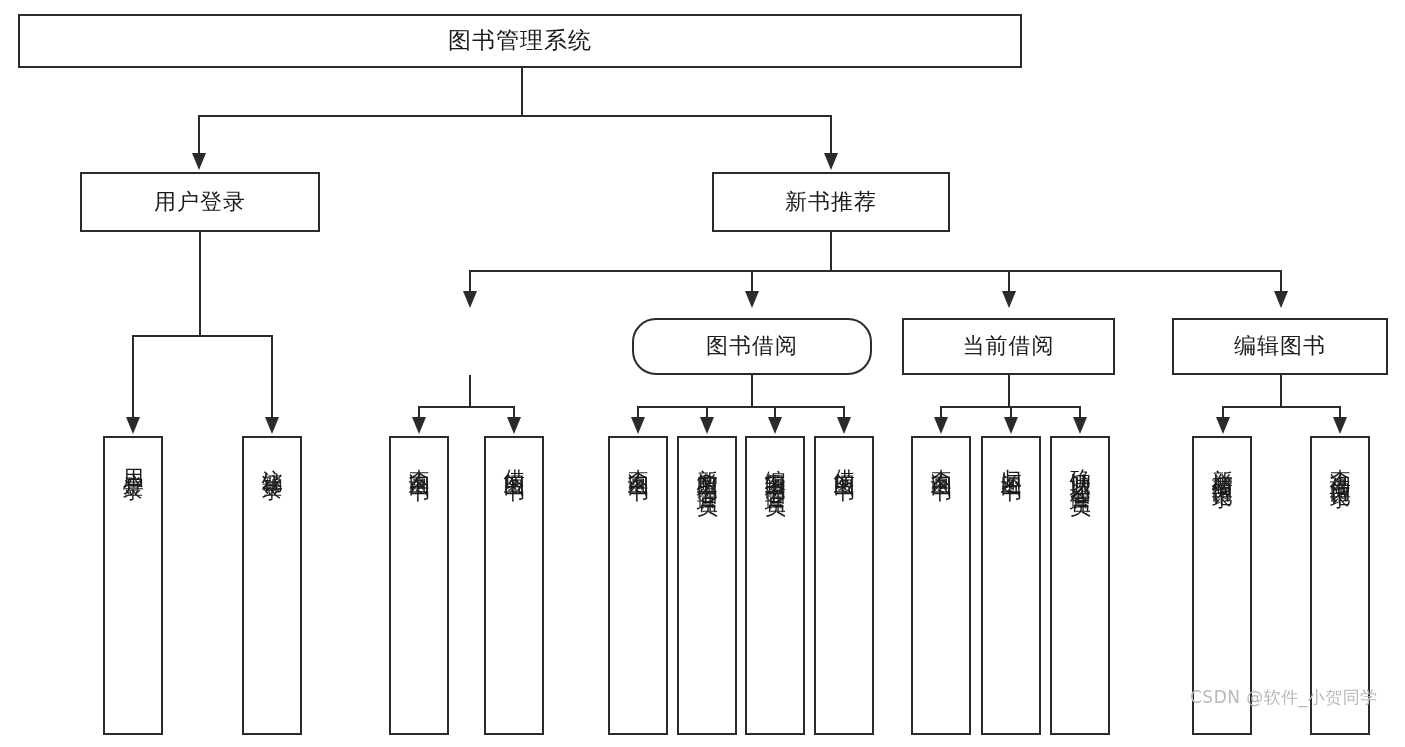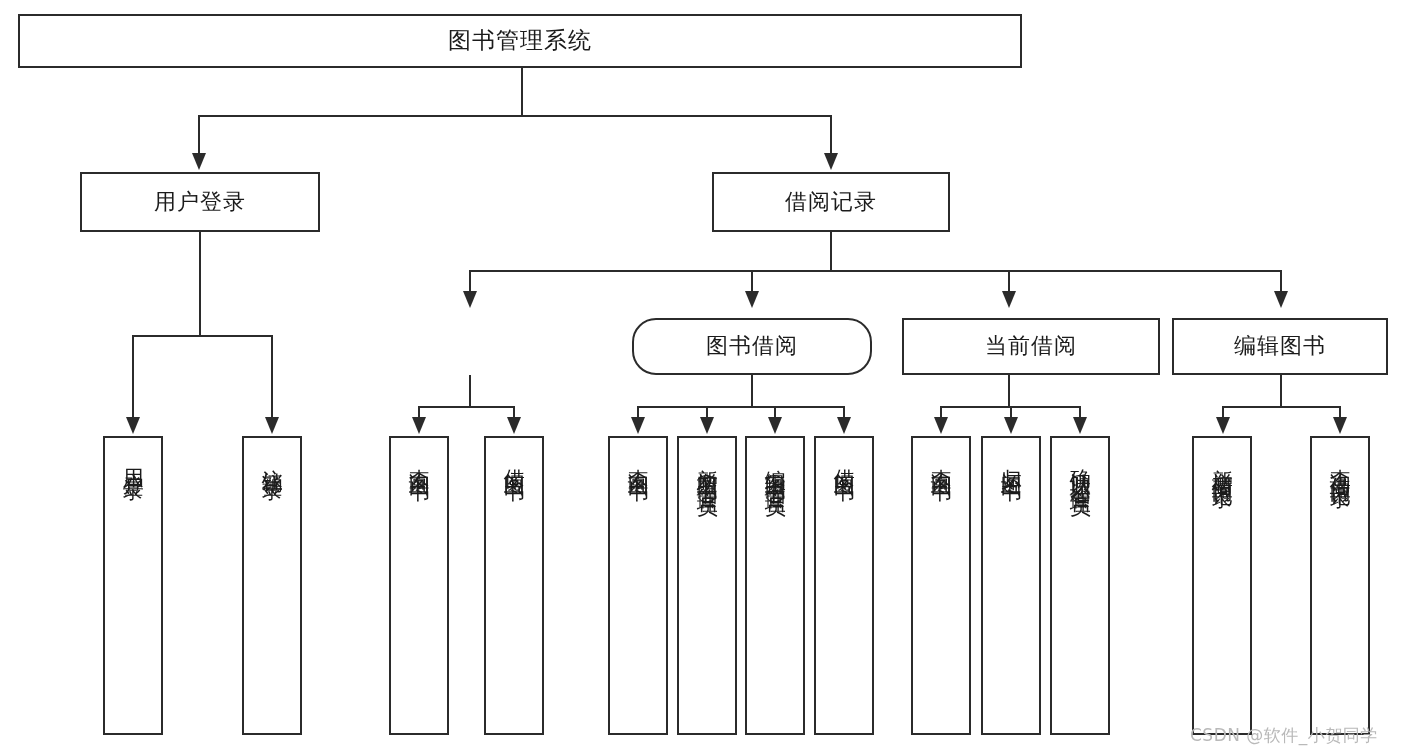--- a/index.html
+++ b/index.html
@@ -95,21 +95,21 @@
   <div class="arrow" style="left:192px;top:153px;"></div>
 
   <div class="vline" style="left:830px;top:115px;height:40px;"></div>
   <div class="arrow" style="left:824px;top:153px;"></div>
 
   <div class="node horiz" style="left:80px;top:172px;width:240px;height:60px;">
     <span>用户登录</span>
   </div>
 
   <div class="node horiz" style="left:712px;top:172px;width:238px;height:60px;">
-    <span>借阅记录</span>
+    <span>新书推荐</span>
   </div>
 
   <div class="vline" style="left:199px;top:232px;height:103px;"></div>
   <div class="hline" style="left:132px;top:335px;width:140px;"></div>
 
   <div class="vline" style="left:132px;top:335px;height:83px;"></div>
   <div class="arrow" style="left:126px;top:417px;"></div>
 
   <div class="vline" style="left:271px;top:335px;height:83px;"></div>
   <div class="arrow" style="left:265px;top:417px;"></div>
@@ -125,21 +125,21 @@
 
   <div class="vline" style="left:1008px;top:270px;height:22px;"></div>
   <div class="arrow" style="left:1002px;top:291px;"></div>
 
   <div class="vline" style="left:1280px;top:270px;height:22px;"></div>
   <div class="arrow" style="left:1274px;top:291px;"></div>
 
   <div class="node horiz" style="left:632px;top:318px;width:240px;height:57px;border-radius:24px;">
     <span>图书借阅</span>
   </div>
-  <div class="node horiz" style="left:902px;top:318px;width:258px;height:57px;">
+  <div class="node horiz" style="left:902px;top:318px;width:213px;height:57px;">
     <span>当前借阅</span>
   </div>
   <div class="node horiz" style="left:1172px;top:318px;width:216px;height:57px;">
     <span>编辑图书</span>
   </div>
 
   <div class="vline" style="left:469px;top:375px;height:31px;"></div>
   <div class="hline" style="left:418px;top:406px;width:96px;"></div>
   <div class="vline" style="left:418px;top:406px;height:12px;"></div>
   <div class="arrow" style="left:412px;top:417px;"></div>
@@ -210,15 +210,15 @@
     <span class="vlabel">确认归还（管理员）</span>
   </div>
 
   <div class="node vert" style="left:1192px;top:436px;width:60px;height:299px;">
     <span class="vlabel">新增借阅记录</span>
   </div>
   <div class="node vert" style="left:1310px;top:436px;width:60px;height:299px;">
     <span class="vlabel">查询借阅记录</span>
   </div>
 
-  <div id="watermark" style="left:1190px;top:724px;">CSDN @软件_小贺同学</div>
+  <div id="watermark" style="left:1190px;top:686px;">CSDN @软件_小贺同学</div>
 
 </div>
 
 </body></html>

